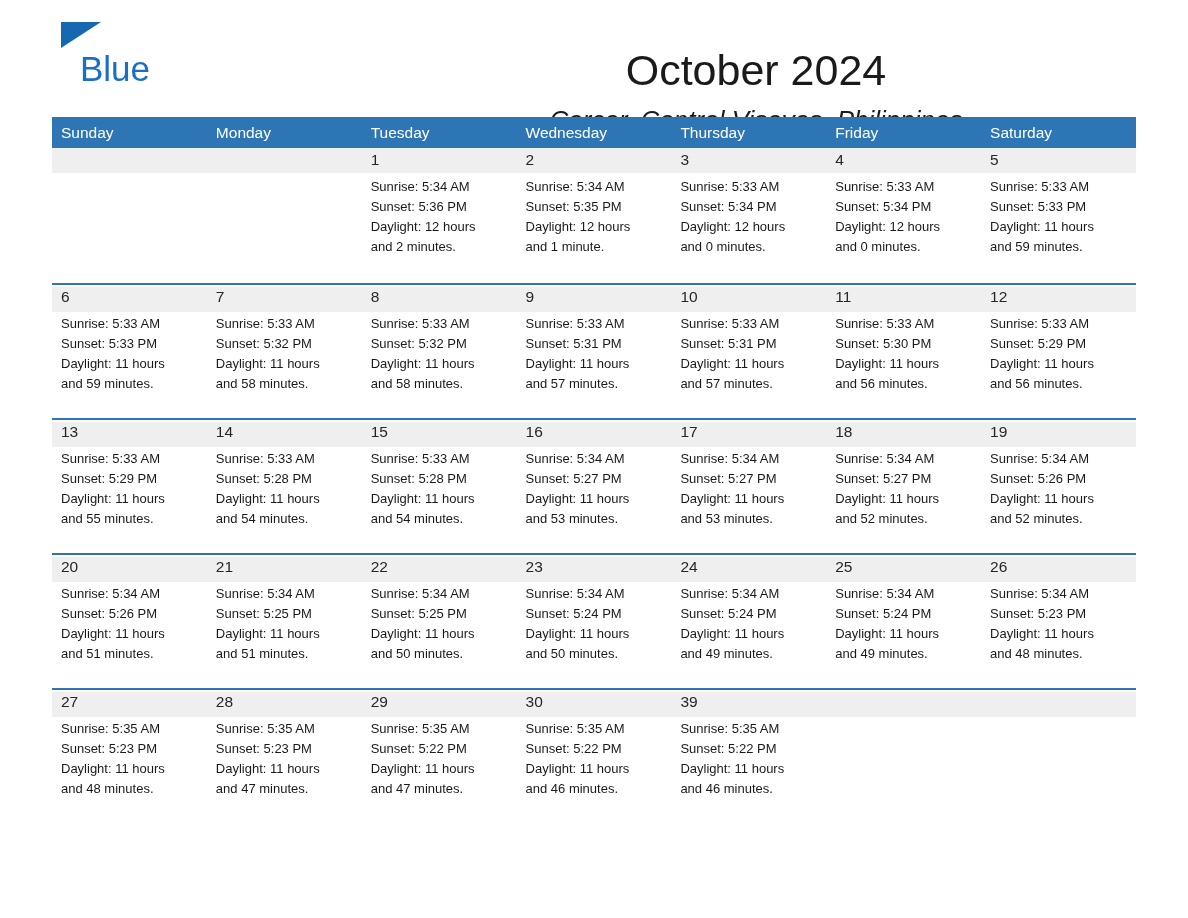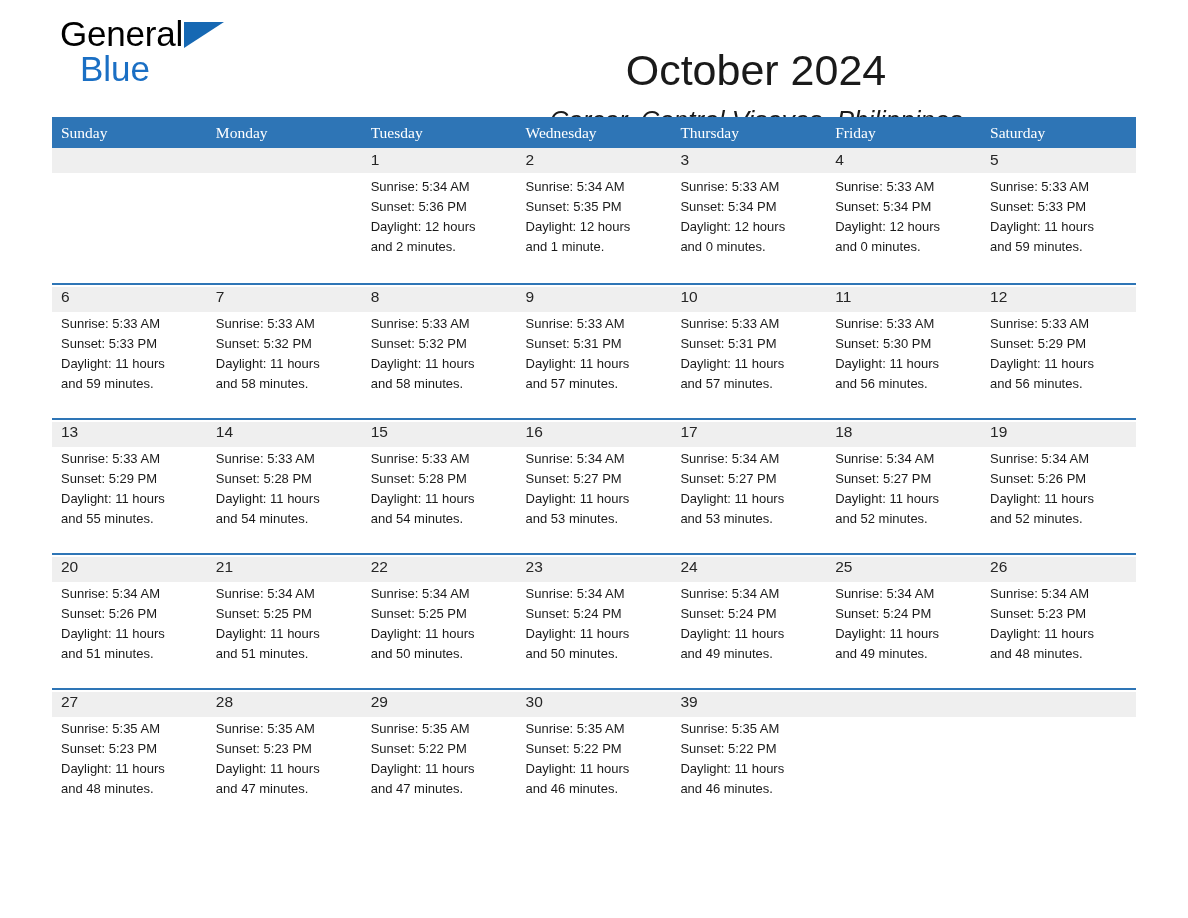--- a/index.html
+++ b/index.html
@@ -89,21 +89,20 @@
   
   .calendar {
     position: relative;
     width: 1084px;
     margin: 0;
     border-collapse: collapse;
     table-layout: fixed;
   }
   .weekday-row {
     background: #2e75b6;
-    font-family: Liberation Serif, serif;
   }
   .weekday-cell {
     height: 31px;
     color: #ffffff;
     font-size: 15.5px;
     font-weight: 400;
     text-align: left;
     padding: 0 0 0 9px;
     vertical-align: middle;
     width: 154.85px;
@@ -165,21 +164,21 @@
   }
 </style>
 </head>
 <body>
 
 <div class="page">
 
   <div class="masthead">
 
     <div class="logo">
-      <span class="logo-row1"><span>General</span><span class="logo-mark"></span></span>
+      <span class="logo-row1"><span class="logo-mark"></span></span>
       <span class="logo-row2">Blue</span>
     </div>
 
     <div class="title-block">
       <h1 class="cal-title">October 2024</h1>
       <h2 class="cal-subtitle">Carcar, Central Visayas, Philippines</h2>
     </div>
 
   </div>
 

